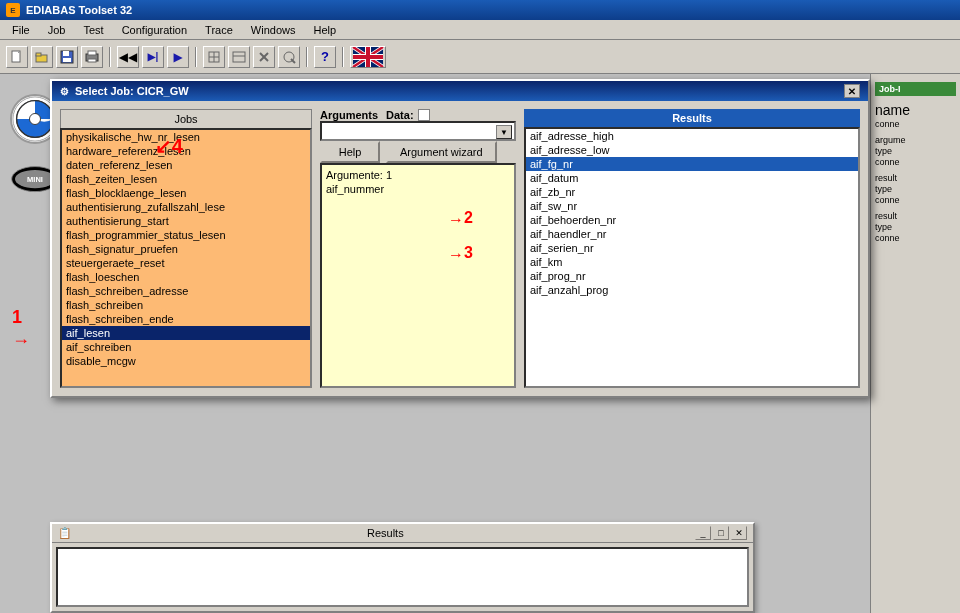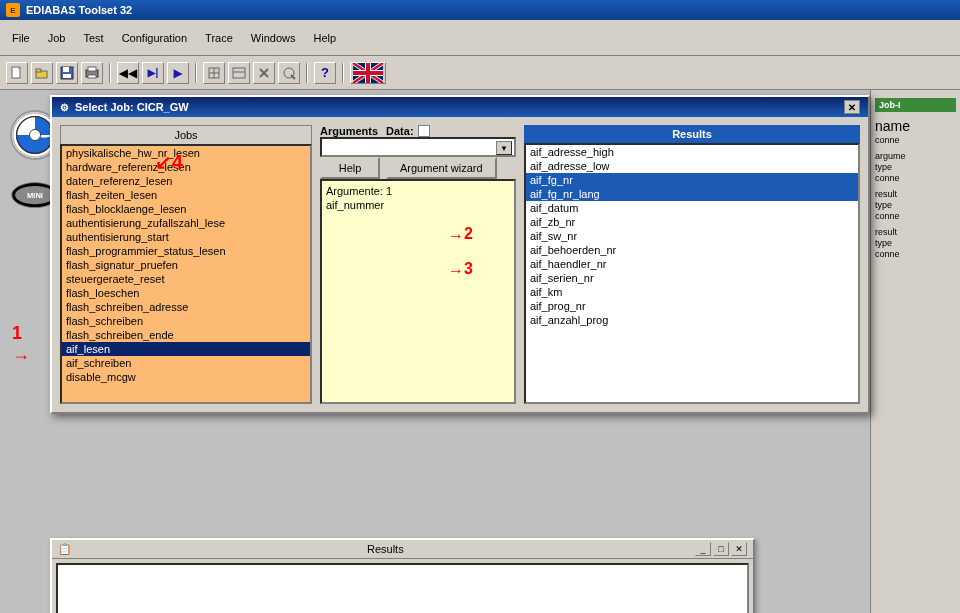--- a/index.html
+++ b/index.html
@@ -39,21 +39,21 @@
     }
 
     
     .menu-bar {
       background: #d4d0c8;
       border-bottom: 1px solid #808080;
       padding: 2px 4px;
       display: flex;
       align-items: center;
       gap: 2px;
-      height: 36px;
+      height: 20px;
     }
     .menu-item {
       padding: 2px 8px;
       cursor: pointer;
       font-size: 11px;
       color: #000;
     }
 
     
     .toolbar {
@@ -599,21 +599,20 @@
             <div class="args-content-line">aif_nummer</div>
           </div>
       </div>
 
       <div class="results-panel">
         <div class="results-header">Results</div>
         <div class="results-list" id="results-list">
         <div class="results-item">aif_adresse_high</div>
             <div class="results-item">aif_adresse_low</div>
             <div class="results-item selected">aif_fg_nr</div>
-            <div class="results-item selected2">aif_fg_nr_lang</div>
             <div class="results-item">aif_datum</div>
             <div class="results-item">aif_zb_nr</div>
             <div class="results-item">aif_sw_nr</div>
             <div class="results-item">aif_behoerden_nr</div>
             <div class="results-item">aif_haendler_nr</div>
             <div class="results-item">aif_serien_nr</div>
             <div class="results-item">aif_km</div>
             <div class="results-item">aif_prog_nr</div>
             <div class="results-item">aif_anzahl_prog</div>
           </div>

